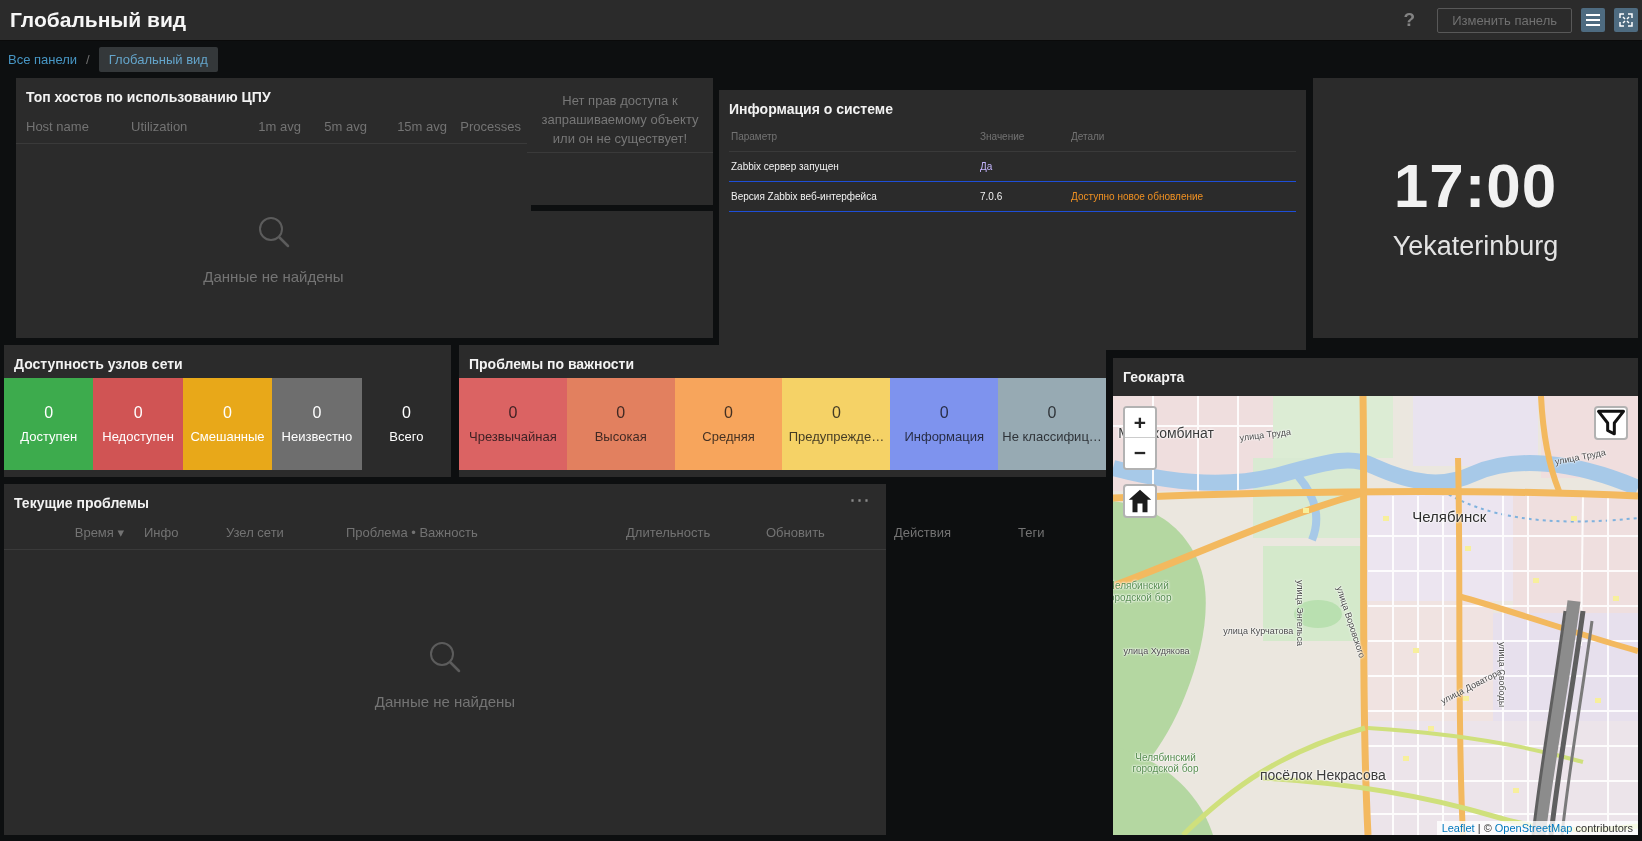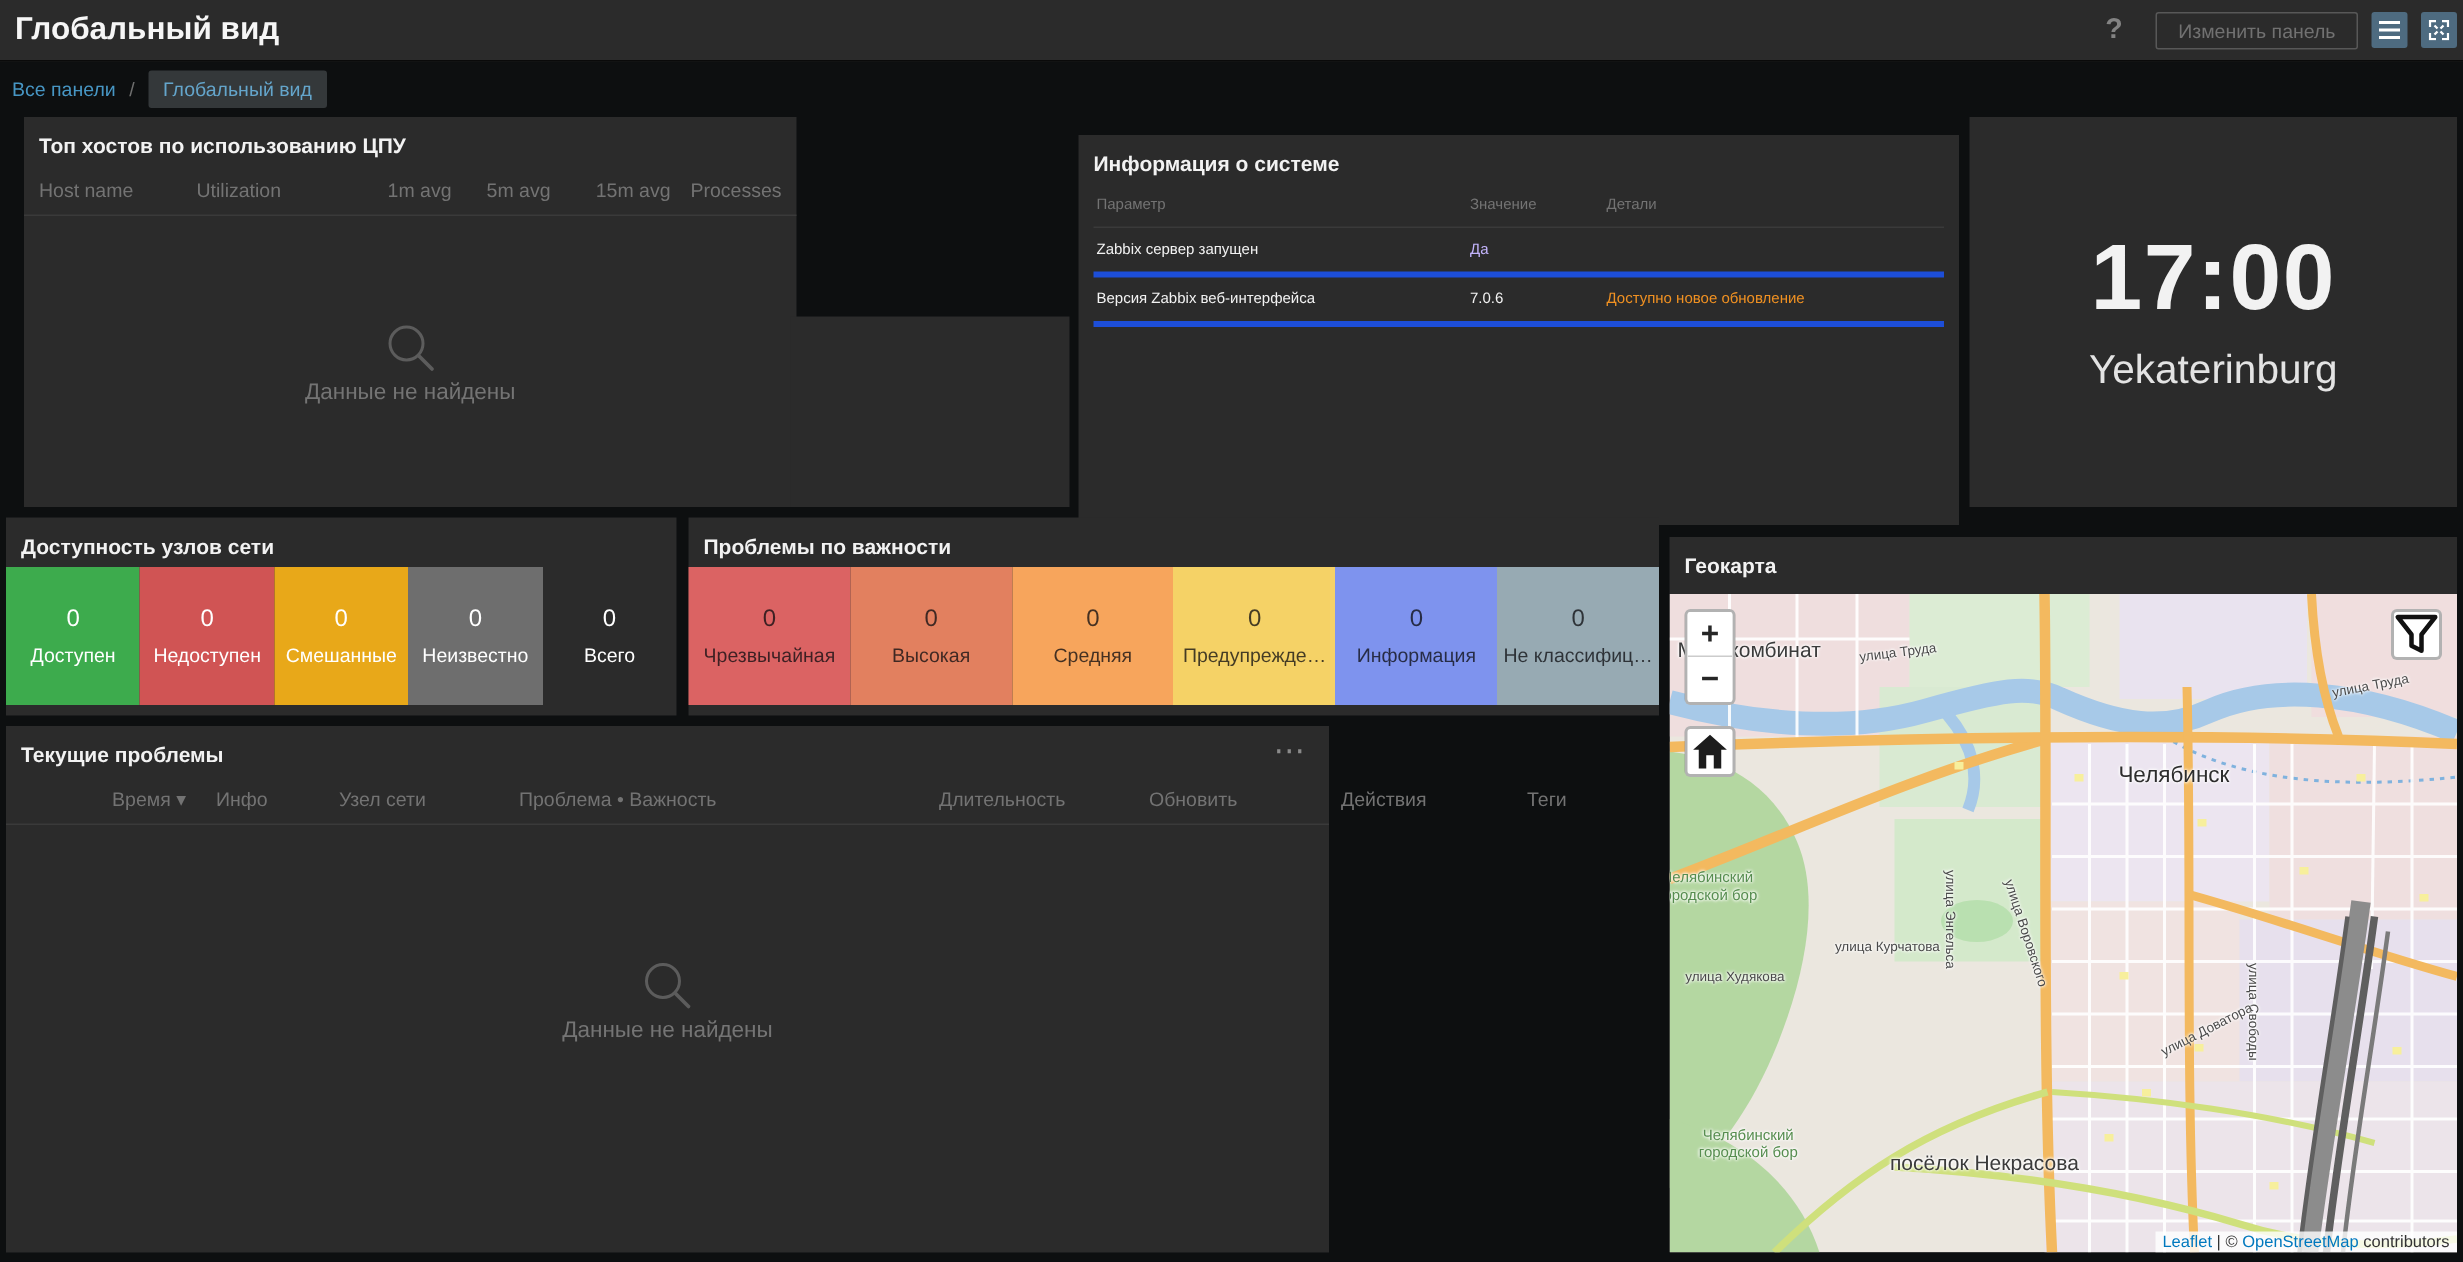--- a/index.html
+++ b/index.html
@@ -36,36 +36,36 @@
   .w-title { font-size:14px; font-weight:bold; color:#f2f2f2; padding:11px 10px 8px; }
 
   
   #w-tophosts { left:16px; top:78px; width:515px; height:260px; }
   .th-head { display:grid; grid-template-columns:105px 112px 58px 66px 80px 1fr;
              padding:6px 10px 9px; font-size:13px; color:#737373;
              border-bottom:1px solid #3a3a3a; }
   .th-head .num { text-align:right; }
 
   .empty-state { position:absolute; left:0; right:0; top:52%; display:flex;
-                 flex-direction:column; align-items:center; gap:2px;
+                 flex-direction:column; align-items:center; gap:17px;
                  color:#747474; font-size:15px; }
 
   
   #w-noaccess { left:527px; top:78px; width:186px; height:127px; }
   #w-noaccess .msg { color:#777; font-size:13px; text-align:center; padding:14px 8px 0;
                      line-height:1.45; }
   #w-noaccess .divider { position:absolute; left:0; right:0; top:74px; height:1px;
                          background:#3a3a3a; }
   #w-empty2 { left:527px; top:211px; width:186px; height:127px; }
 
   
   #w-sysinfo { left:719px; top:90px; width:587px; height:260px; }
   .si-grid { display:grid; grid-template-columns:249px 91px 1fr; font-size:10px; }
   .si-head { margin:0 10px; padding:6px 2px 9px; color:#737373; border-bottom:1px solid #3a3a3a; }
-  .si-row  { margin:0 10px; padding:9px 2px; color:#f2f2f2; border-bottom:4px solid #1d4ed8; }
+  .si-row  { margin:0 10px; padding:9px 2px; color:#f2f2f2; border-bottom:1px solid #1d4ed8; }
   .si-link { cursor:pointer; }
 
   
   #w-clock { left:1313px; top:78px; width:325px; height:260px; display:flex;
              flex-direction:column; align-items:center; justify-content:center; }
   .clock-time { font-size:62px; font-weight:bold; color:#f2f2f2; line-height:1; letter-spacing:1px; }
   .clock-city { font-size:27px; color:#e3e3e3; margin-top:14px; }
 
   
   #w-avail { left:4px; top:345px; width:447px; height:132px; }
@@ -163,20 +163,24 @@
     </div>
     <div class="empty-state">
       <svg width="38" height="38" viewBox="0 0 38 38">
         <circle cx="16" cy="16" r="11" fill="none" stroke="#5c5c5c" stroke-width="2"></circle>
         <line x1="24.5" y1="24.5" x2="33" y2="33" stroke="#5c5c5c" stroke-width="2.5" stroke-linecap="round"></line>
       </svg>
       <span>Данные не найдены</span>
     </div>
   </div>
 
+  <div class="widget" id="w-noaccess">
+    <div class="msg">Нет прав доступа к запрашиваемому объекту или он не существует!</div>
+    <div class="divider"></div>
+  </div>
 
   <div class="widget" id="w-empty2"></div>
 
   <div class="widget" id="w-sysinfo">
     <div class="w-title">Информация о системе</div>
     <div class="si-grid si-head">
       <span>Параметр</span>
       <span>Значение</span>
       <span>Детали</span>
     </div>

